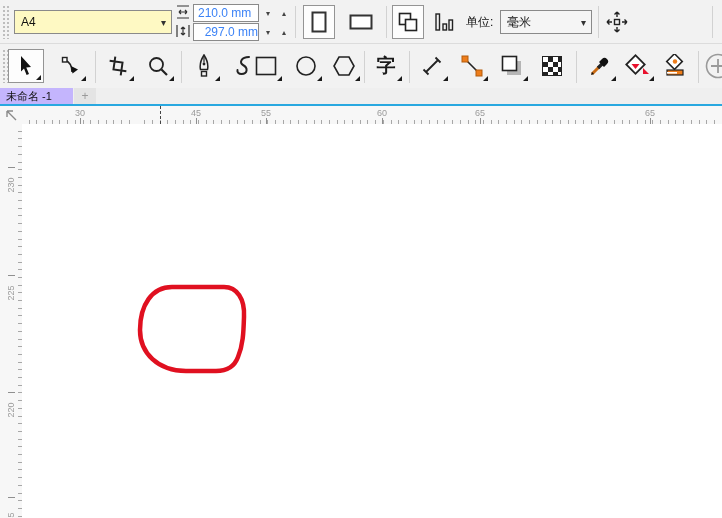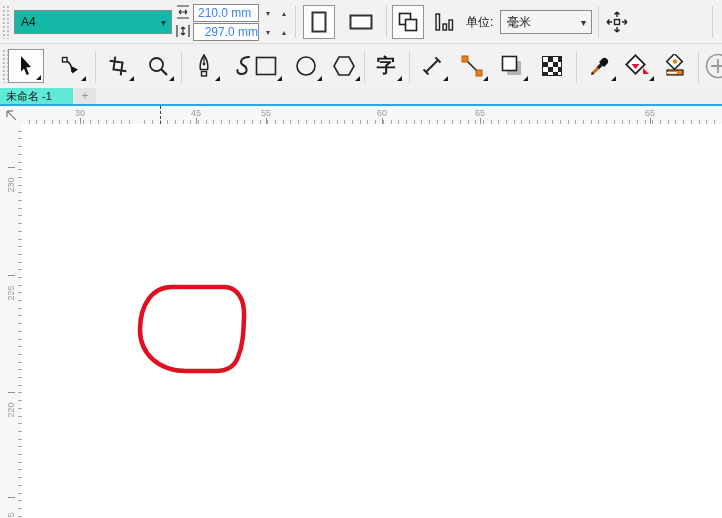--- a/index.html
+++ b/index.html
@@ -15,21 +15,21 @@
   .icon-btn { position:absolute; display:flex; align-items:center; justify-content:center; }
   .sel { border:1px solid #949494; background:#fdfdfd; }
   .flyout::after { content:""; position:absolute; right:2px; bottom:2px;
     border-left:5px solid transparent; border-bottom:5px solid #1a1a1a; }
   svg { display:block; }
 
   
   .propbar { position:absolute; left:0; top:0; width:722px; height:44px;
     background:#f2f2f2; border-bottom:1px solid #dcdcdc; }
   .propbar .grip { top:5px; height:34px; }
-  .combo { position:absolute; height:24px; background:#14b8a6; border:1px solid #8a8a8a;
+  .combo { position:absolute; height:24px; background:#fef9c3; border:1px solid #8a8a8a;
     font-size:12px; color:#111; display:flex; align-items:center; padding:0 6px; }
   .combo .arrow { position:absolute; right:5px; color:#333; font-size:10px; }
   .spinfield { position:absolute; left:193px; width:66px; height:18px; background:#fff;
     border:1px solid #8a8a8a; font-size:12px; color:#3b82f6;
     display:flex; align-items:center; padding-left:4px; }
   .hspin { position:absolute; left:263px; width:26px; height:18px; display:flex;
     align-items:center; justify-content:space-between; padding:0 3px;
     font-size:8px; color:#444; }
   .unitlabel { position:absolute; left:466px; top:14px; font-size:12px; color:#111; }
   .vspinner { position:absolute; right:2px; top:1px; bottom:1px; width:14px;
@@ -38,21 +38,21 @@
   .vspinner span { line-height:6px; }
 
   
   .toolbox { position:absolute; left:0; top:45px; width:722px; height:43px; background:#f2f2f2; }
   .toolbox .grip { top:4px; height:34px; }
   .tool { top:4px; width:36px; height:34px; color:#222; }
   .texttool { font-size:19px; font-weight:bold; color:#1a1a1a; }
 
   
   .tabbar { position:absolute; left:0; top:88px; width:722px; height:16px; background:#efefef; }
-  .tab-active { position:absolute; left:0; top:0; width:73px; height:16px; background:#5eead4;
+  .tab-active { position:absolute; left:0; top:0; width:73px; height:16px; background:#c4b5fd;
     font-size:11px; color:#111; display:flex; align-items:center; padding-left:6px; }
   .tab-new { position:absolute; left:74px; top:0; width:22px; height:16px; background:#e4e4e4;
     color:#9a9a9a; font-size:12px; display:flex; align-items:center; justify-content:center; }
   .accentline { position:absolute; left:0; top:104px; width:722px; height:2px; }
 
   
   .hruler { position:absolute; left:0; top:106px; width:722px; height:18px; background:#f7f7f7; }
   .hruler .tickstrip { position:absolute; left:22px; right:0; bottom:0; height:4px;
     background-image:repeating-linear-gradient(to right, transparent 0px, transparent 6.7px, #a8a8a8 6.7px, #a8a8a8 7.7px); }
   .hlabel { position:absolute; top:2px; transform:translateX(-50%);

